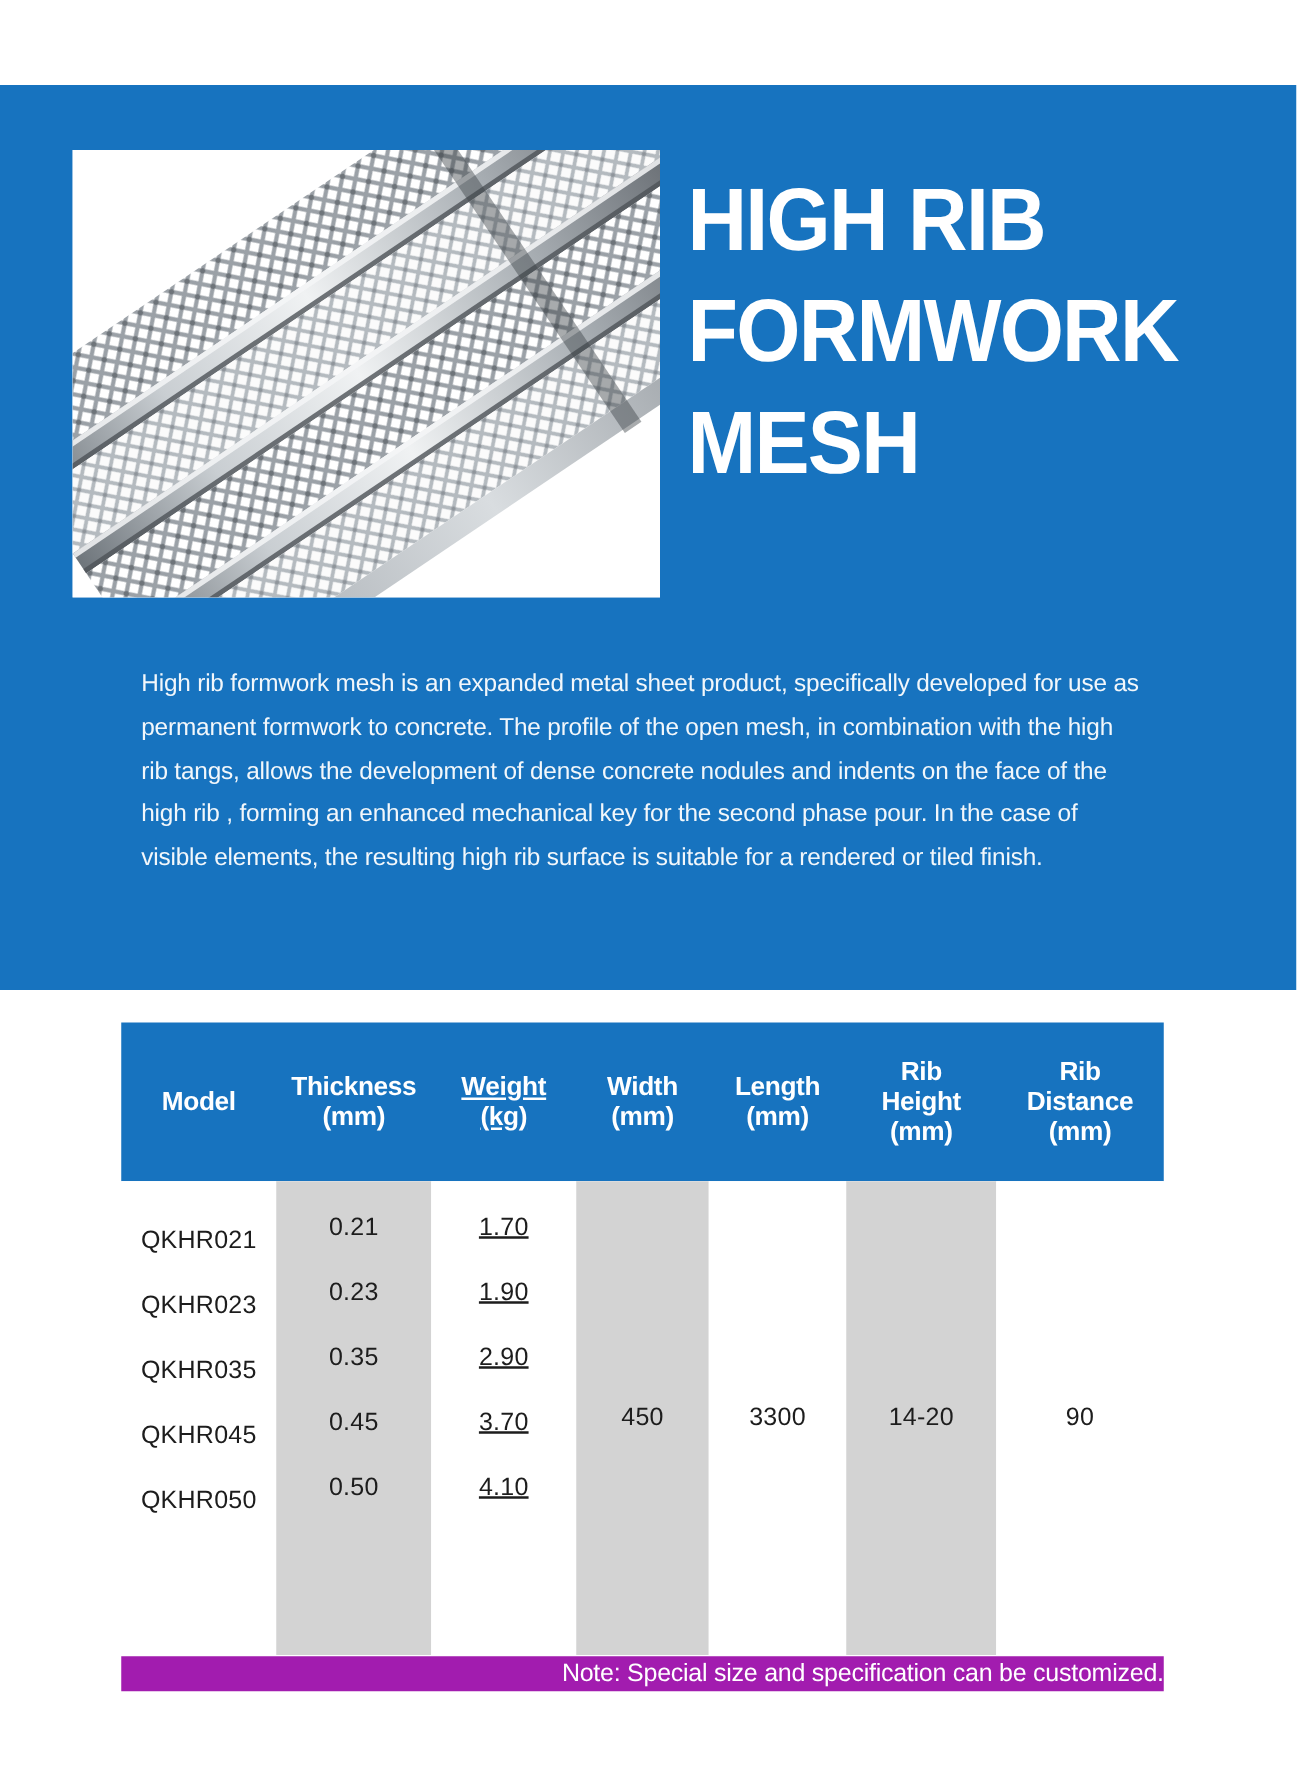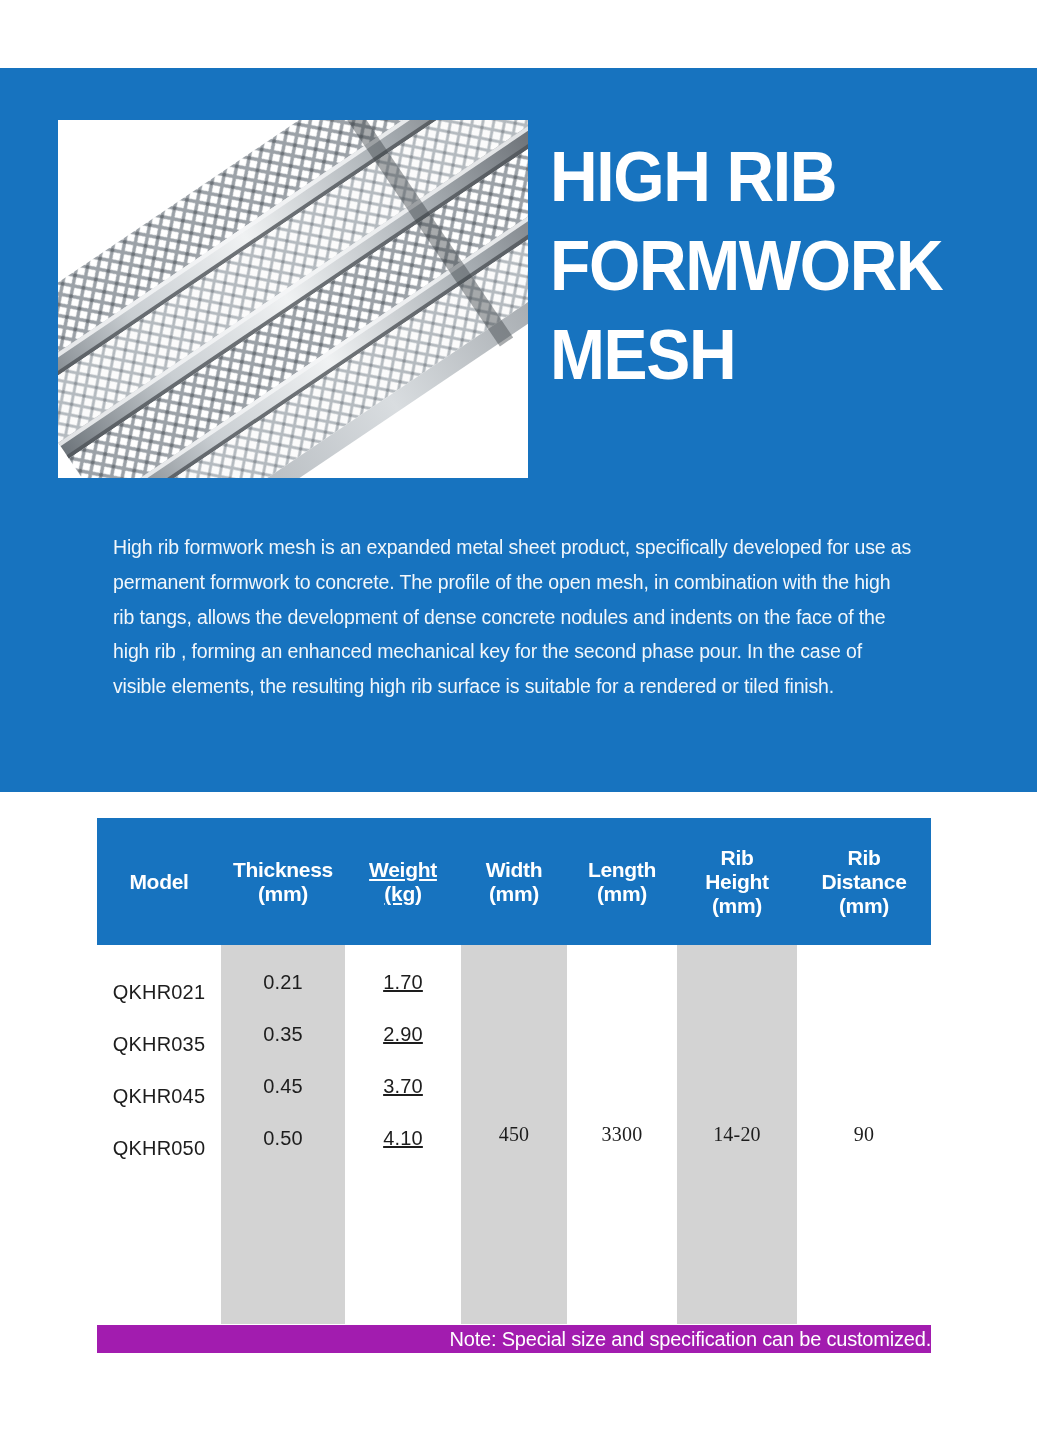--- a/index.html
+++ b/index.html
@@ -154,21 +154,20 @@
     width: 100%;
     height: 100%;
     align-items: center;
     pointer-events: none;
   }
   .merged-cell {
     text-align: center;
     color: #1d1d1d;
     font-size: 20px;
     letter-spacing: 0.2px;
-    font-family: Liberation Serif, serif;
   }
   .merged-spacer { height: 1px; }
 
   
   .c0 { width: 124px; }
   .c1 { width: 124px; }
   .c2 { width: 116px; text-decoration: underline; }
   .c3 { width: 106px; }
   .c4 { width: 110px; }
   .c5 { width: 120px; }
@@ -322,20 +321,29 @@
           <div class="trow">
             <div class="td model c0">QKHR021</div>
             <div class="td c1">0.21</div>
             <div class="td c2">1.70</div>
             <div class="td c3"></div>
             <div class="td c4"></div>
             <div class="td c5"></div>
             <div class="td c6"></div>
           </div>
           <div class="trow">
+            <div class="td model c0">QKHR023</div>
+            <div class="td c1">0.23</div>
+            <div class="td c2">1.90</div>
+            <div class="td c3"></div>
+            <div class="td c4"></div>
+            <div class="td c5"></div>
+            <div class="td c6"></div>
+          </div>
+          <div class="trow">
             <div class="td model c0">QKHR035</div>
             <div class="td c1">0.35</div>
             <div class="td c2">2.90</div>
             <div class="td c3"></div>
             <div class="td c4"></div>
             <div class="td c5"></div>
             <div class="td c6"></div>
           </div>
           <div class="trow">
             <div class="td model c0">QKHR045</div>

